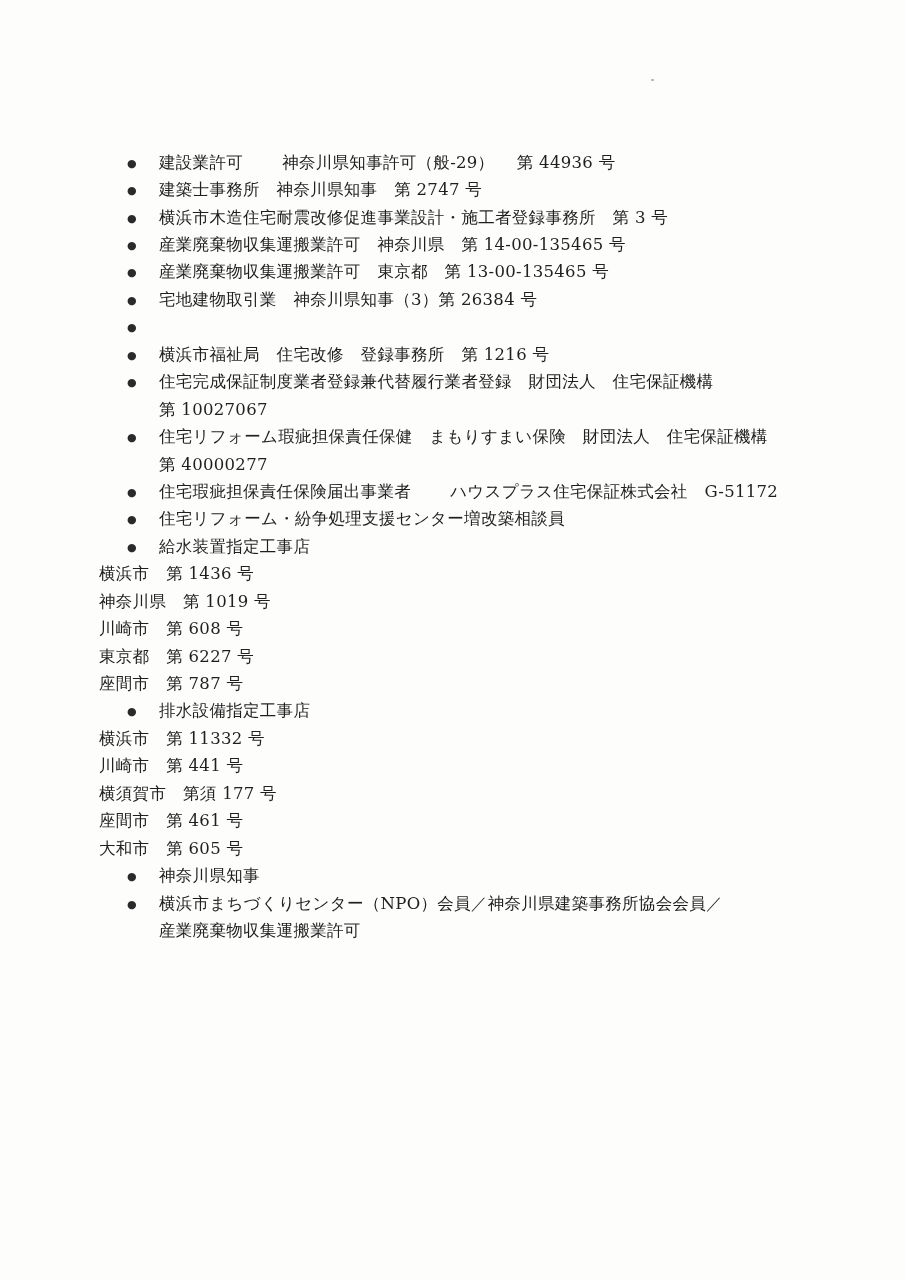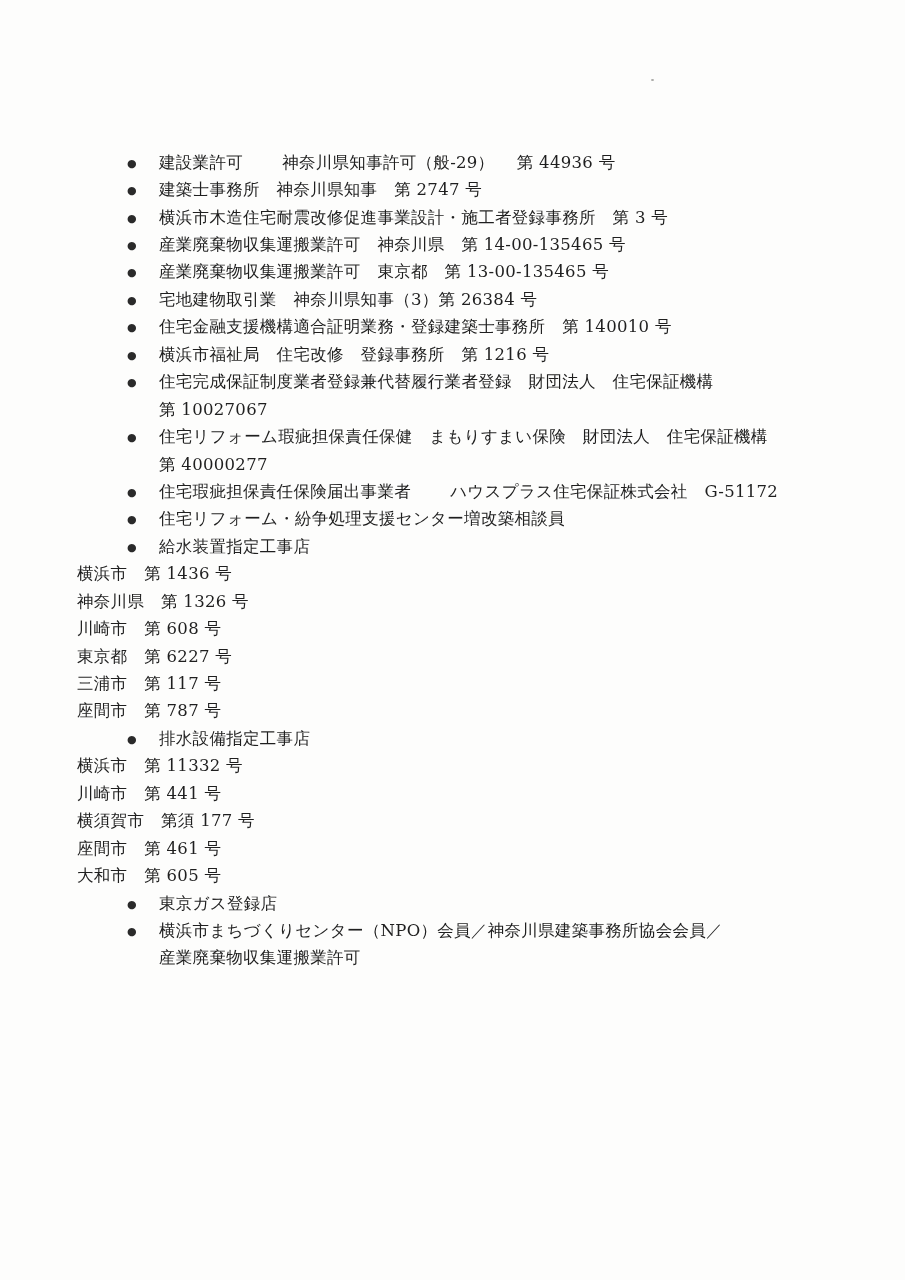--- a/index.html
+++ b/index.html
@@ -21,21 +21,21 @@
   .line {
     position: relative;
     height: 27.45px;
     display: flex;
     align-items: center;
     font-size: 16.5px;
     letter-spacing: 0.3px;
     white-space: pre;
   }
   .indent-0 { padding-left: 159px; }
-  .indent-1 { padding-left: 77px; }
+  .indent-1 { padding-left: 99px; }
   .bullet {
     position: absolute;
     left: 127px;
     top: 50%;
     transform: translateY(-50%);
     font-size: 11px;
     line-height: 1;
     color: #2a2a2a;
   }
   .speck {
@@ -53,38 +53,37 @@
 
 <div class="page" style="background: rgb(253, 253, 252); color: rgb(31, 31, 31);">
   <div class="speck"></div>
   <div class="content">
       <div class="line indent-0"><span class="bullet">●</span><span class="text">建設業許可　　 神奈川県知事許可（般-29）　 第 44936 号</span></div>
       <div class="line indent-0"><span class="bullet">●</span><span class="text">建築士事務所　神奈川県知事　第 2747 号</span></div>
       <div class="line indent-0"><span class="bullet">●</span><span class="text">横浜市木造住宅耐震改修促進事業設計・施工者登録事務所　第 3 号</span></div>
       <div class="line indent-0"><span class="bullet">●</span><span class="text">産業廃棄物収集運搬業許可　神奈川県　第 14-00-135465 号</span></div>
       <div class="line indent-0"><span class="bullet">●</span><span class="text">産業廃棄物収集運搬業許可　東京都　第 13-00-135465 号</span></div>
       <div class="line indent-0"><span class="bullet">●</span><span class="text">宅地建物取引業　神奈川県知事（3）第 26384 号</span></div>
-      <div class="line indent-0"><span class="bullet">●</span><span class="text">住宅金融支援機構適合証明業務・登録建築士事務所　第 140010 号</span></div>
+      <div class="line indent-0"><span class="bullet">●</span></div>
       <div class="line indent-0"><span class="bullet">●</span><span class="text">横浜市福祉局　住宅改修　登録事務所　第 1216 号</span></div>
       <div class="line indent-0"><span class="bullet">●</span><span class="text">住宅完成保証制度業者登録兼代替履行業者登録　財団法人　住宅保証機構</span></div>
       <div class="line indent-0"><span class="text">第 10027067</span></div>
       <div class="line indent-0"><span class="bullet">●</span><span class="text">住宅リフォーム瑕疵担保責任保健　まもりすまい保険　財団法人　住宅保証機構</span></div>
       <div class="line indent-0"><span class="text">第 40000277</span></div>
       <div class="line indent-0"><span class="bullet">●</span><span class="text">住宅瑕疵担保責任保険届出事業者　　 ハウスプラス住宅保証株式会社　G-51172</span></div>
       <div class="line indent-0"><span class="bullet">●</span><span class="text">住宅リフォーム・紛争処理支援センター増改築相談員</span></div>
       <div class="line indent-0"><span class="bullet">●</span><span class="text">給水装置指定工事店</span></div>
       <div class="line indent-1"><span class="text">横浜市　第 1436 号</span></div>
-      <div class="line indent-1"><span class="text">神奈川県　第 1326 号</span></div>
+      <div class="line indent-1"><span class="text">神奈川県　第 1019 号</span></div>
       <div class="line indent-1"><span class="text">川崎市　第 608 号</span></div>
       <div class="line indent-1"><span class="text">東京都　第 6227 号</span></div>
-      <div class="line indent-1"><span class="text">三浦市　第 117 号</span></div>
       <div class="line indent-1"><span class="text">座間市　第 787 号</span></div>
       <div class="line indent-0"><span class="bullet">●</span><span class="text">排水設備指定工事店</span></div>
       <div class="line indent-1"><span class="text">横浜市　第 11332 号</span></div>
       <div class="line indent-1"><span class="text">川崎市　第 441 号</span></div>
       <div class="line indent-1"><span class="text">横須賀市　第須 177 号</span></div>
       <div class="line indent-1"><span class="text">座間市　第 461 号</span></div>
       <div class="line indent-1"><span class="text">大和市　第 605 号</span></div>
-      <div class="line indent-0"><span class="bullet">●</span><span class="text">東京ガス登録店</span></div>
+      <div class="line indent-0"><span class="bullet">●</span><span class="text">神奈川県知事</span></div>
       <div class="line indent-0"><span class="bullet">●</span><span class="text">横浜市まちづくりセンター（NPO）会員／神奈川県建築事務所協会会員／</span></div>
       <div class="line indent-0"><span class="text">産業廃棄物収集運搬業許可</span></div>
     </div>
 </div>
 
 </body></html>

